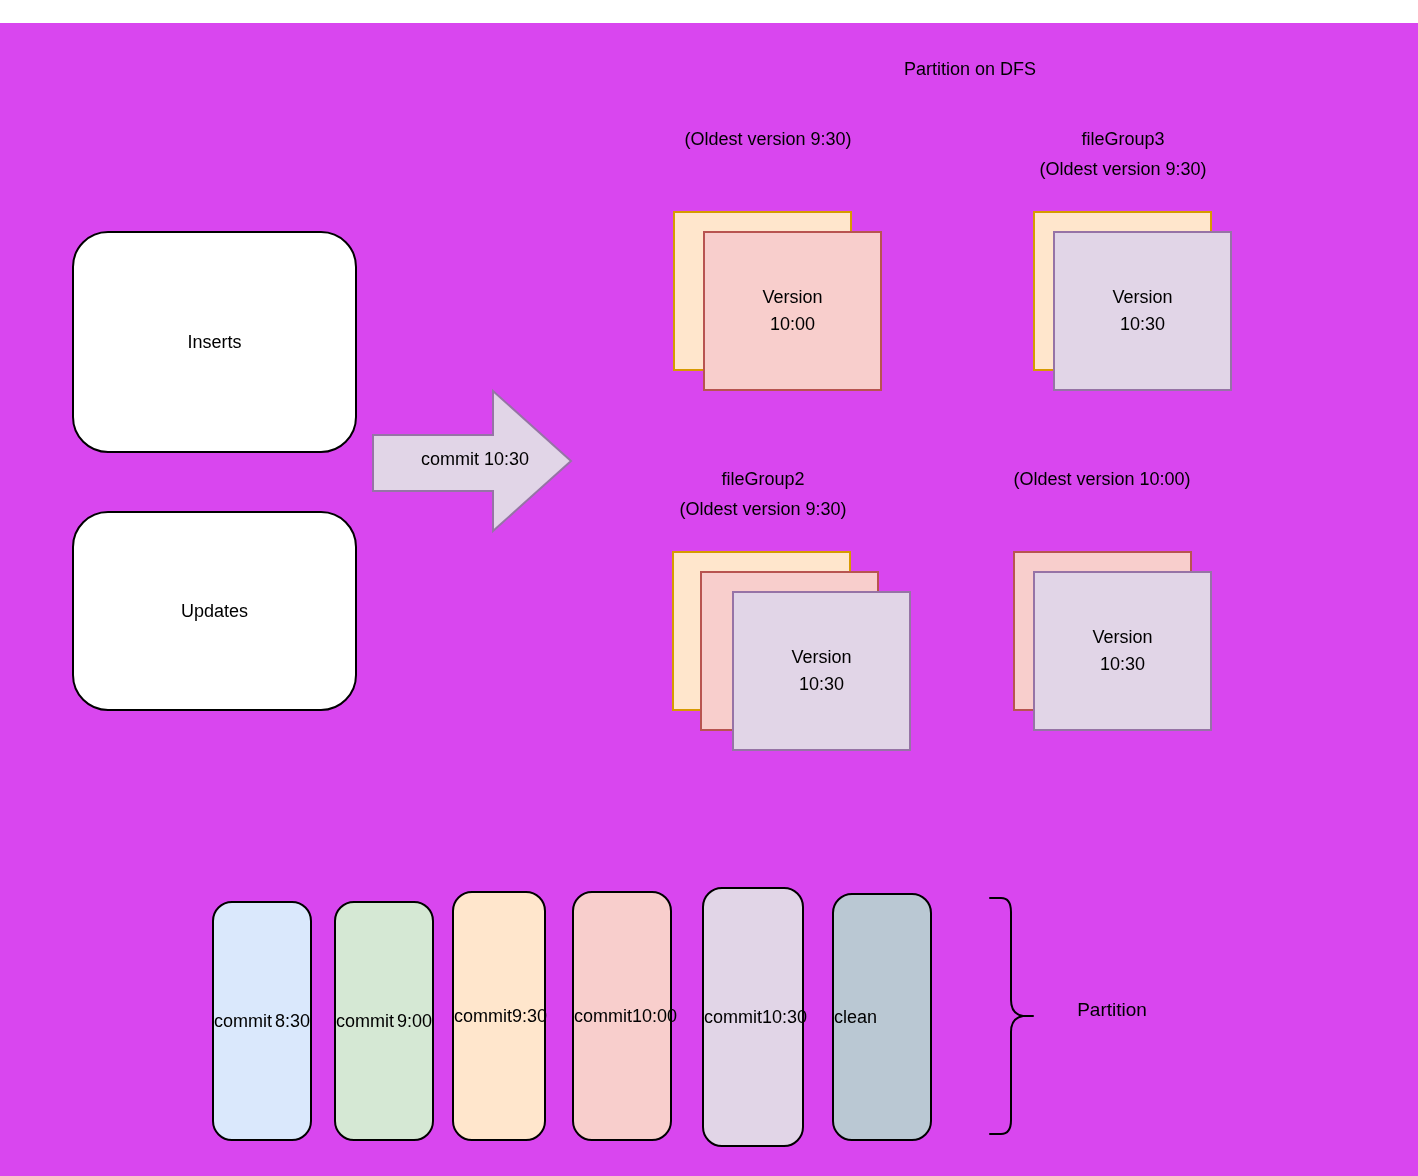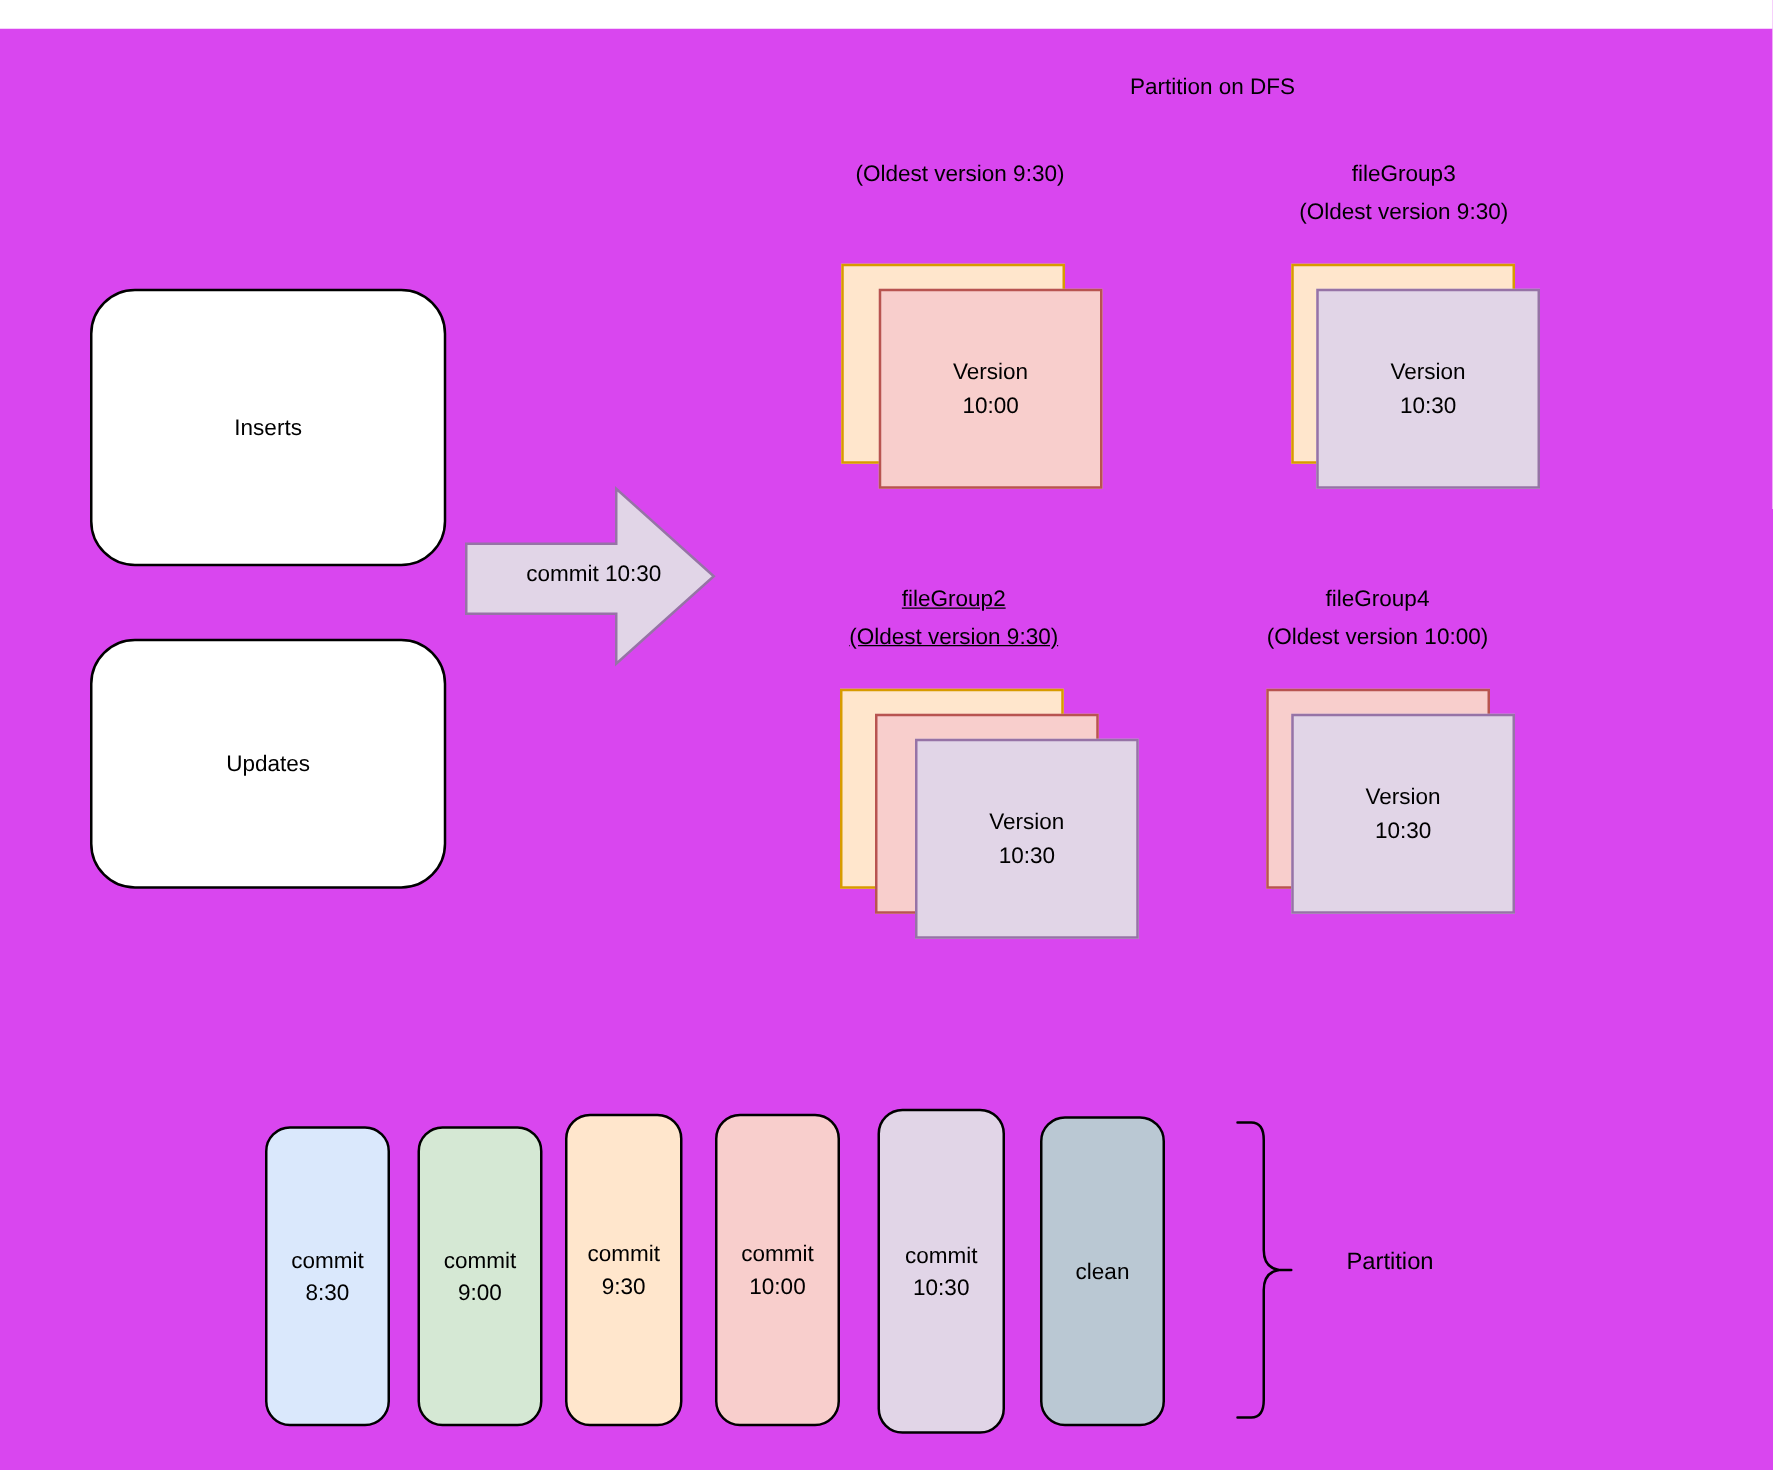--- a/index.html
+++ b/index.html
@@ -36,21 +36,21 @@
   }
   .inserts { top: 208px; height: 222px; }
   .updates { top: 488px; height: 200px; }
 
   .arrow-svg { position: absolute; left: 368px; top: 363px; }
   .arrow-label { left: 375px; top: 426px; width: 200px; font-size: 18px; }
 
   .fg-label { line-height: 30px; width: 280px; }
   .fg1-label { left: 628px; top: 101px; }
   .fg3-label { left: 983px; top: 101px; }
-  .fg2-label { left: 623px; top: 441px; text-decoration: underline; }
+  .fg2-label { left: 623px; top: 441px; }
   .fg4-label { left: 962px; top: 441px; }
 
   .sq {
     position: absolute;
     width: 179px;
     height: 160px;
     border: 2px solid;
     box-sizing: border-box;
   }
   .sq-front {
@@ -67,23 +67,22 @@
   .fill-purple   { background: #E1D5E7; border-color: #9673A6; }
   .fill-blue     { background: #DAE8FC; border-color: #6C8EBF; }
   .fill-green    { background: #D5E8D4; border-color: #82B366; }
   .fill-bluegray { background: #BAC8D3; border-color: #23445D; }
 
   .tbox {
     position: absolute;
     border: 2px solid;
     border-radius: 20px;
     display: flex;
-    flex-direction: column;
     align-items: center;
-    justify-content: center;
+    justify-content: space-between;
     font-size: 18px;
     line-height: 26px;
     box-sizing: border-box;
     text-align: center;
   }
   .ev0 { left: 212px; top: 878px; width: 100px; height: 240px; }
   .ev1 { left: 334px; top: 878px; width: 100px; height: 240px; }
   .ev2 { left: 452px; top: 868px; width: 94px;  height: 250px; }
   .ev3 { left: 572px; top: 868px; width: 100px; height: 250px; }
   .ev4 { left: 702px; top: 864px; width: 102px; height: 260px; }
@@ -135,21 +134,20 @@
     <div>(Oldest version 9:30)</div>
   </div>
   <div class="sq fill-orange" style="left:672px; top:528px;"></div>
   <div class="sq fill-red" style="left:700px; top:548px;"></div>
   <div class="sq fill-purple sq-front" style="left:732px; top:568px;">
     <div>Version</div>
     <div>10:30</div>
   </div>
 
   <div class="txt fg-label fg4-label">
-    <div>fileGroup4</div>
     <div>(Oldest version 10:00)</div>
   </div>
   <div class="sq fill-red" style="left:1013px; top:528px;"></div>
   <div class="sq fill-purple sq-front" style="left:1033px; top:548px;">
     <div>Version</div>
     <div>10:30</div>
   </div>
 
   <div class="tbox ev0 fill-blue">
     <div>commit</div>

